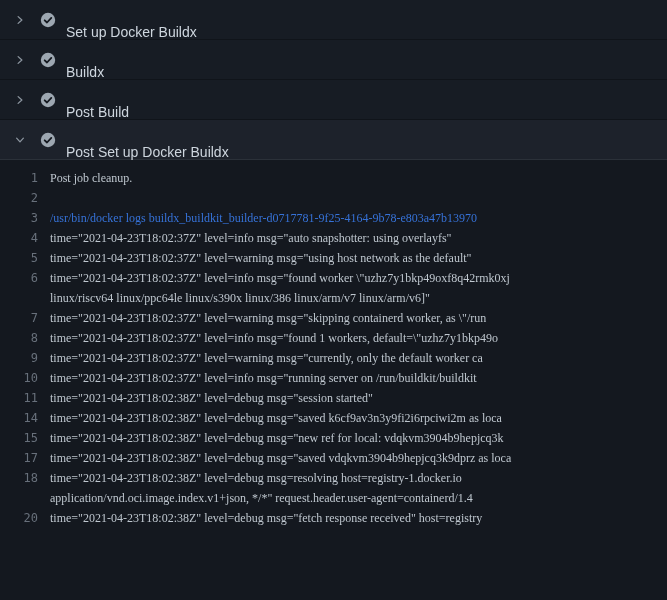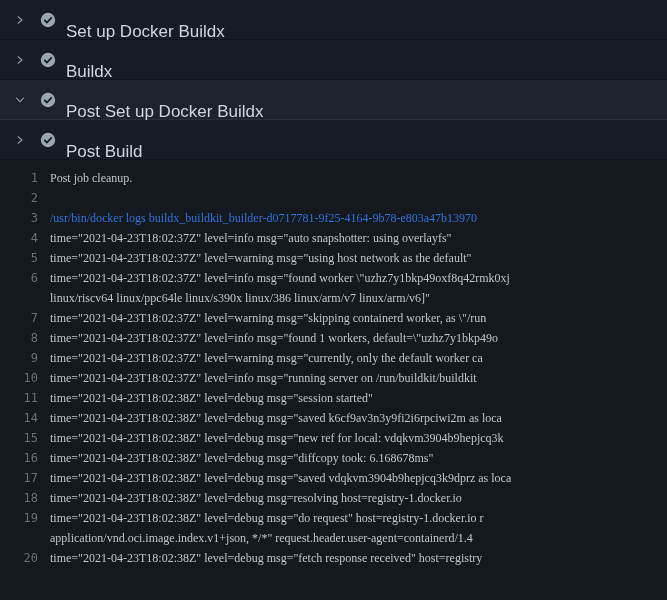--- a/index.html
+++ b/index.html
@@ -17,21 +17,21 @@
     padding-left: 14px; cursor: pointer;
   }
   .section.expanded {
     background: var(--header_active_bg);
     border-bottom: 1px solid var(--header_border);
   }
   .chev { width: 12px; height: 12px; display: flex; align-items: center; margin-right: 14px; flex: 0 0 12px; }
   .chev svg { display: block; }
   .chev.down svg { transform: rotate(90deg); }
   .check { display: flex; align-items: center; margin-right: 10px; flex: 0 0 16px; }
-  .slabel { color: var(--step_text); font-size: 17px; margin-top: 24px; }
+  .slabel { color: var(--step_text); font-size: 14px; margin-top: 24px; }
 
   #log {
     padding-top: 8px;
     font-family: "DejaVu Sans Mono", "Liberation Mono", monospace;
     font-size: 12px;
   }
   .lrow { display: flex; height: 20px; line-height: 20px; white-space: pre; overflow: hidden; }
   .num {
     flex: 0 0 50px; width: 50px; text-align: right; padding-right: 12px;
     color: var(--line_number); user-select: none;
@@ -65,63 +65,61 @@
         </svg>
       </span>
       <span class="check">
         <svg width="16" height="16" viewBox="0 0 16 16">
           <circle cx="8" cy="8" r="7.2" fill="#9da7b1"></circle>
           <path d="M4.7 8.3 L7 10.5 L11.3 5.9" fill="none" stroke="#14181f" stroke-width="1.8" stroke-linecap="round" stroke-linejoin="round"></path>
         </svg>
       </span>
       <span class="slabel">Buildx</span>
     </div>
+    <div class="section">
+      <span class="chev">
+        <svg width="12" height="12" viewBox="0 0 16 16">
+          <path d="M5.5 3.5 L10.5 8 L5.5 12.5" fill="none" stroke="#8b949e" stroke-width="1.7" stroke-linecap="round" stroke-linejoin="round"></path>
+        </svg>
+      </span>
+      <span class="check">
+        <svg width="16" height="16" viewBox="0 0 16 16">
+          <circle cx="8" cy="8" r="7.2" fill="#9da7b1"></circle>
+          <path d="M4.7 8.3 L7 10.5 L11.3 5.9" fill="none" stroke="#14181f" stroke-width="1.8" stroke-linecap="round" stroke-linejoin="round"></path>
+        </svg>
+      </span>
+      <span class="slabel">Post Build</span>
+    </div>
     <div class="section expanded">
       <span class="chev down">
         <svg width="12" height="12" viewBox="0 0 16 16">
           <path d="M5.5 3.5 L10.5 8 L5.5 12.5" fill="none" stroke="#8b949e" stroke-width="1.7" stroke-linecap="round" stroke-linejoin="round"></path>
         </svg>
       </span>
       <span class="check">
         <svg width="16" height="16" viewBox="0 0 16 16">
           <circle cx="8" cy="8" r="7.2" fill="#9da7b1"></circle>
           <path d="M4.7 8.3 L7 10.5 L11.3 5.9" fill="none" stroke="#14181f" stroke-width="1.8" stroke-linecap="round" stroke-linejoin="round"></path>
         </svg>
       </span>
       <span class="slabel">Post Set up Docker Buildx</span>
-    </div>
-    <div class="section">
-      <span class="chev">
-        <svg width="12" height="12" viewBox="0 0 16 16">
-          <path d="M5.5 3.5 L10.5 8 L5.5 12.5" fill="none" stroke="#8b949e" stroke-width="1.7" stroke-linecap="round" stroke-linejoin="round"></path>
-        </svg>
-      </span>
-      <span class="check">
-        <svg width="16" height="16" viewBox="0 0 16 16">
-          <circle cx="8" cy="8" r="7.2" fill="#9da7b1"></circle>
-          <path d="M4.7 8.3 L7 10.5 L11.3 5.9" fill="none" stroke="#14181f" stroke-width="1.8" stroke-linecap="round" stroke-linejoin="round"></path>
-        </svg>
-      </span>
-      <span class="slabel">Post Build</span>
     </div>
   </div>
 <div id="log">
     <div class="lrow"><span class="num">1</span><span class="txt plain">Post job cleanup.</span></div>
     <div class="lrow"><span class="num">2</span></div>
     <div class="lrow"><span class="num">3</span><span class="txt command">/usr/bin/docker logs buildx_buildkit_builder-d0717781-9f25-4164-9b78-e803a47b13970</span></div>
     <div class="lrow"><span class="num">4</span><span class="txt plain">time="2021-04-23T18:02:37Z" level=info msg="auto snapshotter: using overlayfs"</span></div>
     <div class="lrow"><span class="num">5</span><span class="txt plain">time="2021-04-23T18:02:37Z" level=warning msg="using host network as the default"</span></div>
     <div class="lrow"><span class="num">6</span><span class="txt plain">time="2021-04-23T18:02:37Z" level=info msg="found worker \"uzhz7y1bkp49oxf8q42rmk0xj</span></div>
     <div class="lrow"><span class="num"></span><span class="txt plain">linux/riscv64 linux/ppc64le linux/s390x linux/386 linux/arm/v7 linux/arm/v6]"</span></div>
     <div class="lrow"><span class="num">7</span><span class="txt plain">time="2021-04-23T18:02:37Z" level=warning msg="skipping containerd worker, as \"/run</span></div>
     <div class="lrow"><span class="num">8</span><span class="txt plain">time="2021-04-23T18:02:37Z" level=info msg="found 1 workers, default=\"uzhz7y1bkp49o</span></div>
     <div class="lrow"><span class="num">9</span><span class="txt plain">time="2021-04-23T18:02:37Z" level=warning msg="currently, only the default worker ca</span></div>
     <div class="lrow"><span class="num">10</span><span class="txt plain">time="2021-04-23T18:02:37Z" level=info msg="running server on /run/buildkit/buildkit</span></div>
     <div class="lrow"><span class="num">11</span><span class="txt plain">time="2021-04-23T18:02:38Z" level=debug msg="session started"</span></div>
     <div class="lrow"><span class="num">14</span><span class="txt plain">time="2021-04-23T18:02:38Z" level=debug msg="saved k6cf9av3n3y9fi2i6rpciwi2m as loca</span></div>
     <div class="lrow"><span class="num">15</span><span class="txt plain">time="2021-04-23T18:02:38Z" level=debug msg="new ref for local: vdqkvm3904b9hepjcq3k</span></div>
-    <div class="lrow"><span class="num">16</span><span class="txt plain">time="2021-04-23T18:02:38Z" level=debug msg="diffcopy took: 6.168678ms"</span></div>
     <div class="lrow"><span class="num">17</span><span class="txt plain">time="2021-04-23T18:02:38Z" level=debug msg="saved vdqkvm3904b9hepjcq3k9dprz as loca</span></div>
     <div class="lrow"><span class="num">18</span><span class="txt plain">time="2021-04-23T18:02:38Z" level=debug msg=resolving host=registry-1.docker.io</span></div>
-    <div class="lrow"><span class="num">19</span><span class="txt plain">time="2021-04-23T18:02:38Z" level=debug msg="do request" host=registry-1.docker.io r</span></div>
     <div class="lrow"><span class="num"></span><span class="txt plain">application/vnd.oci.image.index.v1+json, */*" request.header.user-agent=containerd/1.4</span></div>
     <div class="lrow"><span class="num">20</span><span class="txt plain">time="2021-04-23T18:02:38Z" level=debug msg="fetch response received" host=registry</span></div>
   </div>
 
 </body></html>

